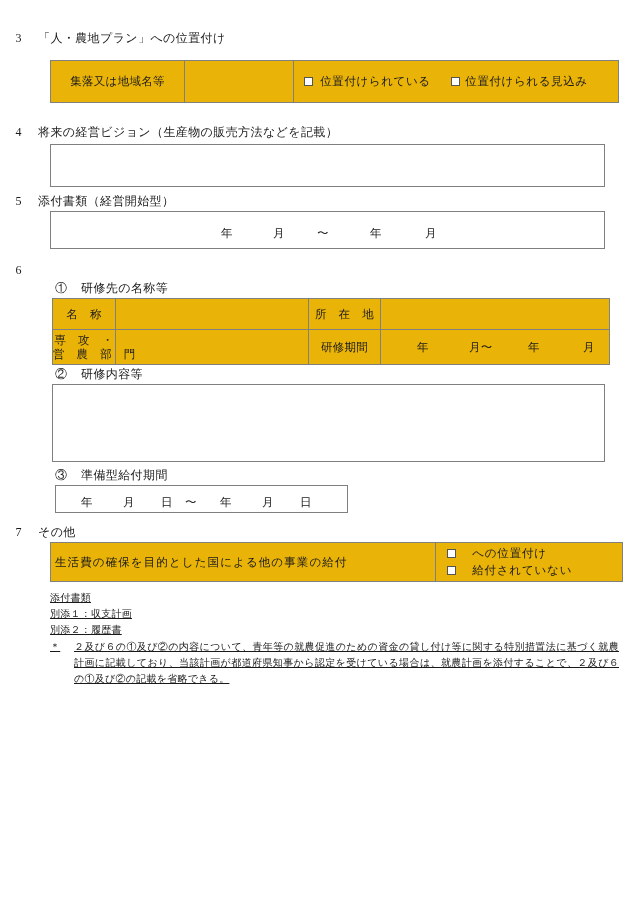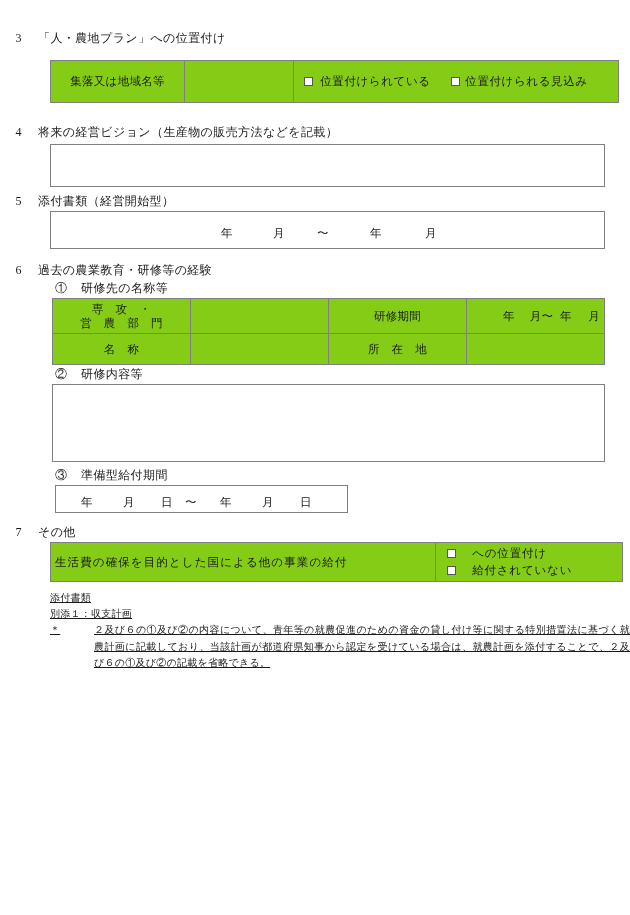--- a/index.html
+++ b/index.html
@@ -54,21 +54,21 @@
   .sub-mark {
     display: inline-block;
     width: 26px;
   }
 
   
   .tbl {
     border-collapse: collapse;
     table-layout: fixed;
     border: 1px solid #808080;
-    background: #84cc16;
+    background: #eab308;
   }
   .tbl td {
     border: 1px solid #808080;
     padding: 0;
     vertical-align: middle;
     font-size: 11.5px;
     letter-spacing: 0.3px;
   }
   .box {
     border: 1px solid #808080;
@@ -116,21 +116,20 @@
   .note-star .star {
     width: 24px;
     flex: none;
   }
   .note-star .startext {
     flex: 1;
     text-align: justify;
     text-justify: inter-ideograph;
     max-width: 545px;
     line-height: 1.62;
-    margin-left: 20px;
   }
 </style>
 </head>
 <body>
 
 <div class="page">
 
   <div class="section" style="top:30px;">
     <div class="sec-head">
       <span class="sec-num">3</span>
@@ -173,50 +172,49 @@
         <span style="width:53px;">〜</span>
         <span style="width:55px;">年</span>
         <span>月</span>
       </div>
     </div>
   </div>
 
   <div class="section" style="top:262px;">
     <div class="sec-head">
       <span class="sec-num">6</span>
-      <span>過去の農業教育・研修等の経験</span>
     </div>
 
     <div class="sub-head" style="margin-top:1px;">
       <span class="sub-mark">①</span><span>研修先の名称等</span>
     </div>
 
     <table class="tbl" style="position:absolute; left:52px; top:36px; width:553px;">
       <tbody>
           <tr>
+        <td class="cell-label" style="width:62px; height:30px;">名　称</td>
+        <td style="width:192px;"></td>
+        <td class="cell-label" style="width:71px;">所　在　地</td>
+        <td style="width:228px;"></td>
+      </tr>
+      <tr>
         <td class="cell-label" style="height:34px; line-height:1.25;">
           <div>専　攻　・</div>
           <div>営　農　部　門</div>
         </td>
         <td></td>
         <td class="cell-label">研修期間</td>
         <td>
           <div class="daterun" style="padding-left:36px; padding-right:4px;">
             <span style="width:52px;">年</span>
             <span style="width:59px;">月〜</span>
             <span style="width:55px;">年</span>
             <span>月</span>
           </div>
         </td>
-      </tr>
-      <tr>
-        <td class="cell-label" style="width:62px; height:30px;">名　称</td>
-        <td style="width:192px;"></td>
-        <td class="cell-label" style="width:71px;">所　在　地</td>
-        <td style="width:228px;"></td>
       </tr>
     </tbody>
       </table>
 
     <div class="sub-head" style="position:absolute; top:104px;">
       <span class="sub-mark">②</span><span>研修内容等</span>
     </div>
     <div class="box" style="position:absolute; left:52px; top:122px; width:553px; height:78px;"></div>
 
     <div class="sub-head" style="position:absolute; top:205px;">
@@ -255,19 +253,20 @@
           </div>
         </td>
       </tr>
     </tbody>
       </table>
   </div>
 
   <div class="notes" style="top:590px;">
     <div class="note-line">添付書類</div>
     <div class="note-line">別添１：収支計画</div>
+    <div class="note-line">別添２：履歴書</div>
     <div class="note-star">
       <span class="star">＊</span>
       <span class="startext">２及び６の①及び②の内容について、青年等の就農促進のための資金の貸し付け等に関する特別措置法に基づく就農計画に記載しており、当該計画が都道府県知事から認定を受けている場合は、就農計画を添付することで、２及び６の①及び②の記載を省略できる。</span>
     </div>
   </div>
 
 </div>
 
 </body></html>

